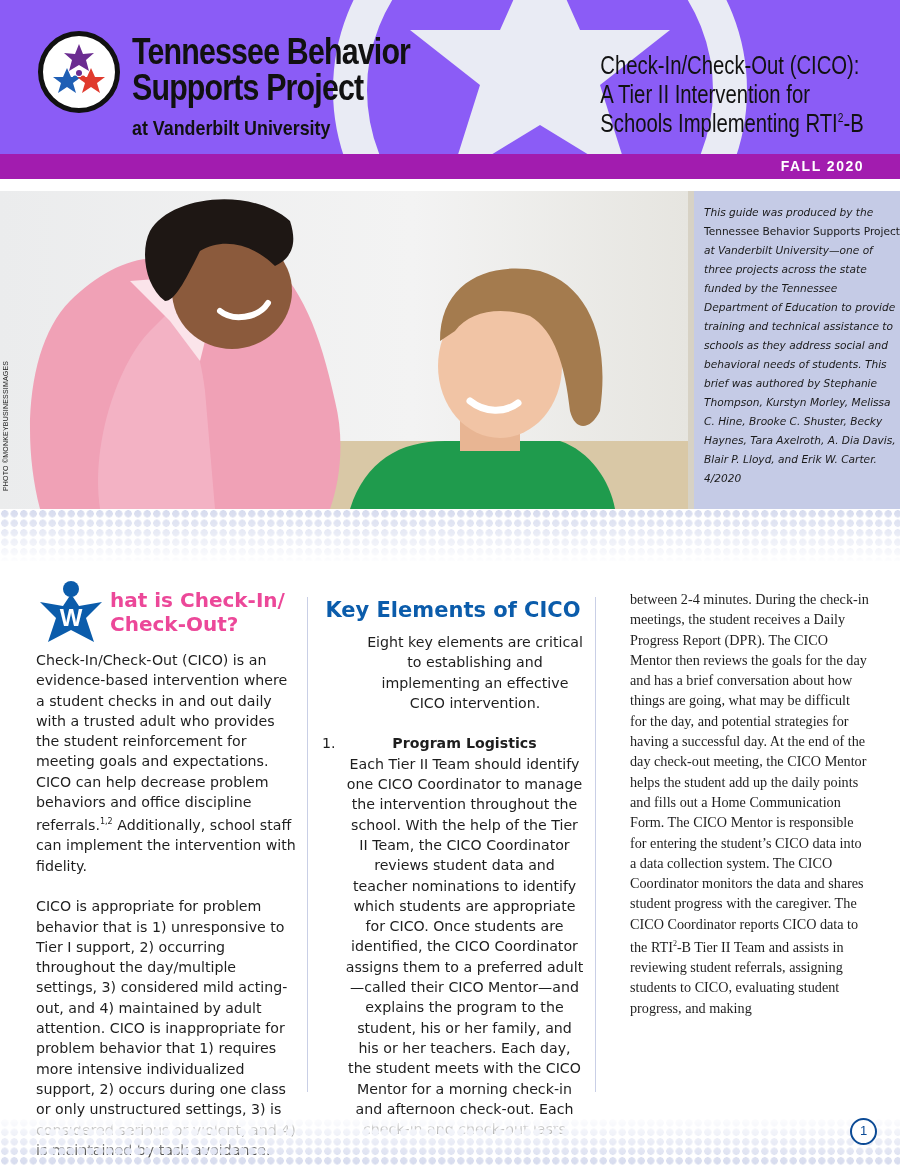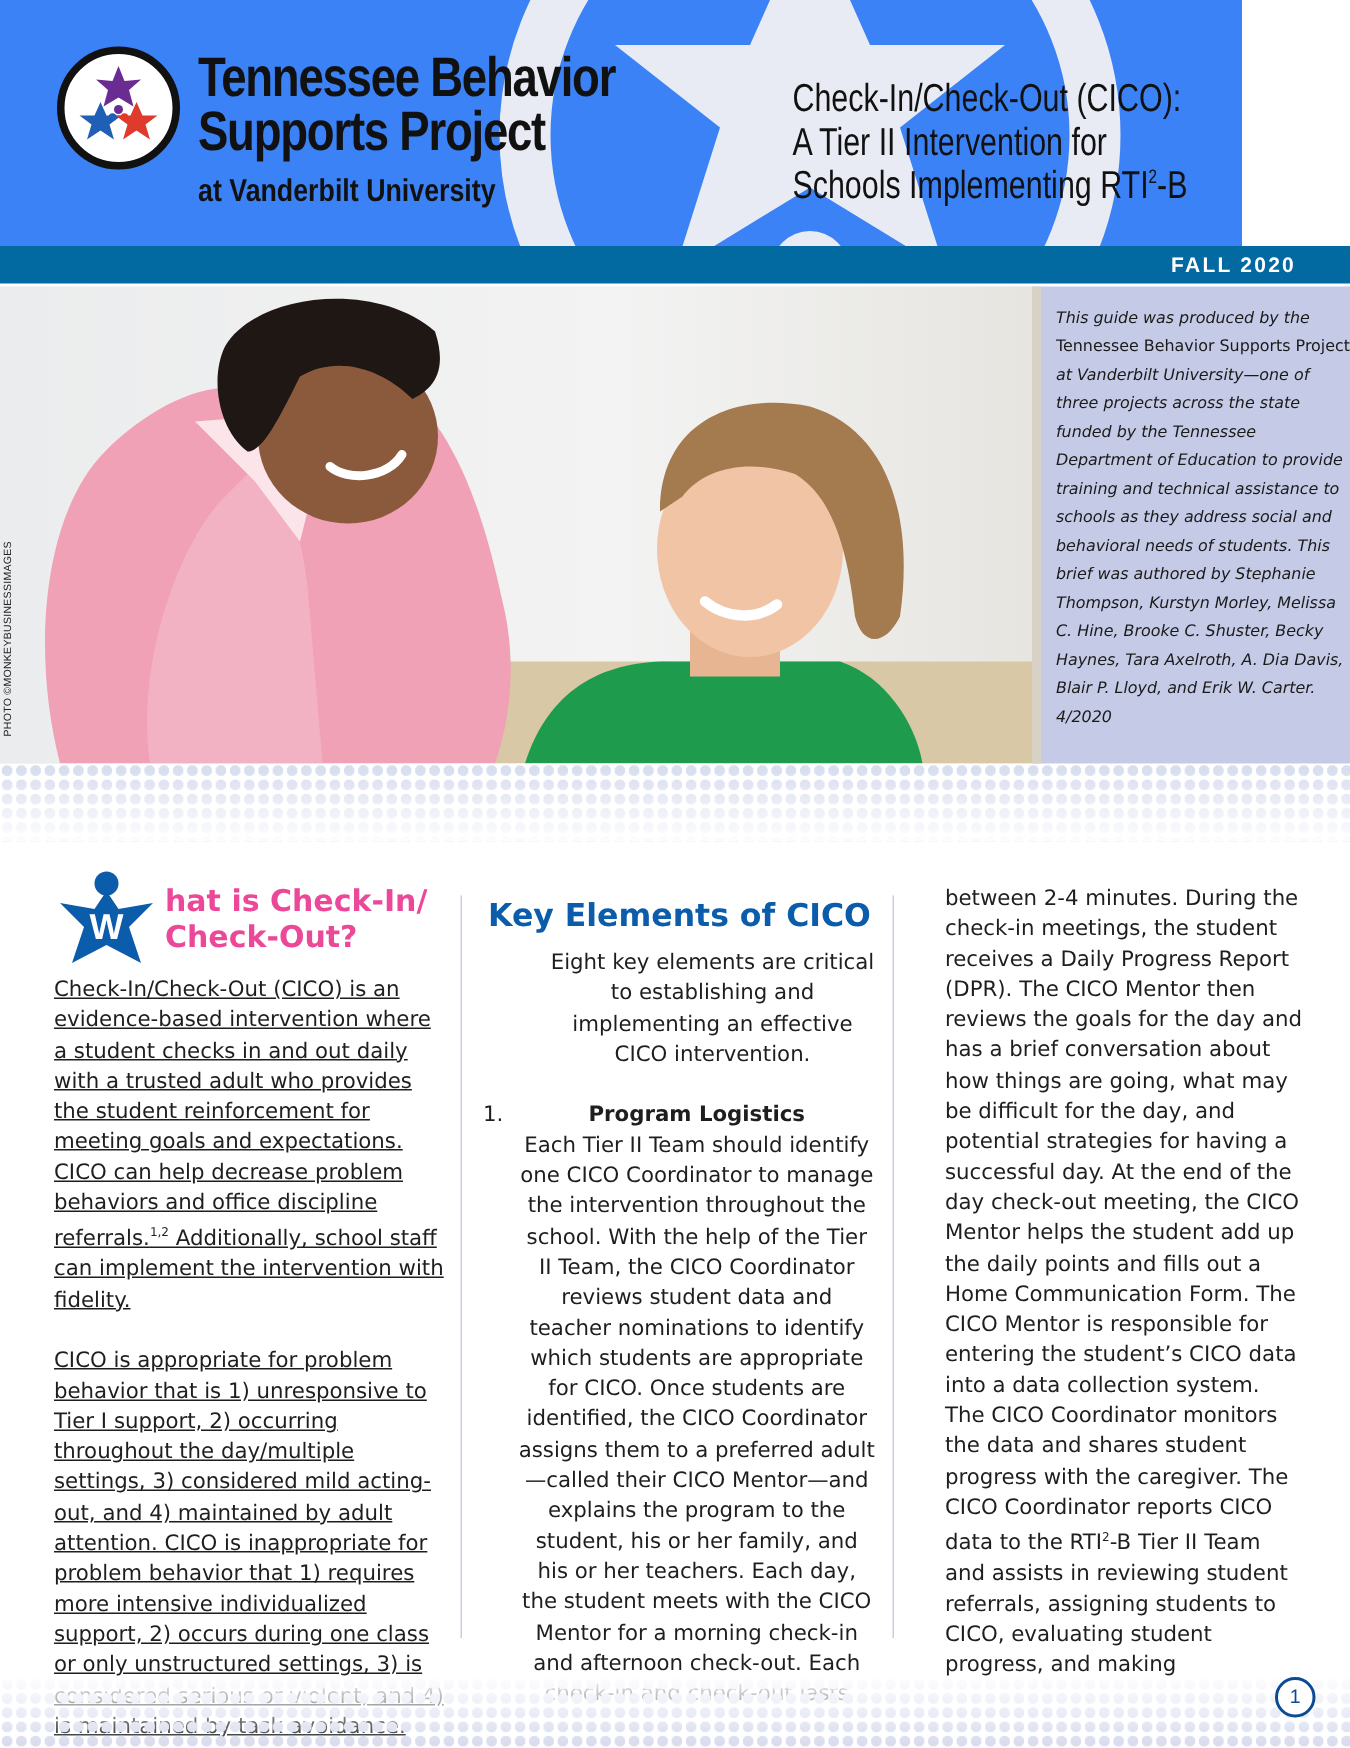--- a/index.html
+++ b/index.html
@@ -1,31 +1,31 @@
 <!DOCTYPE html>
 <html><head>
 <meta charset="utf-8">
 <style>
   * { box-sizing: border-box; margin: 0; padding: 0; }
   html, body { width: 900px; height: 1165px; background: #ffffff; overflow: hidden; }
   body { position: relative; font-family: "DejaVu Sans", sans-serif; color: #1e1e1e; }
 
   
-  .header { position: absolute; left: 0; top: 0; width: 828px; height: 166px; background: #3b82f6; overflow: hidden; }
+  .header { position: absolute; left: 0; top: 0; width: 900px; height: 166px; background: #8b5cf6; overflow: hidden; }
   .watermark { position: absolute; left: 330px; top: -120px; width: 420px; height: 420px; }
   .logo-circle { position: absolute; left: 38px; top: 31px; width: 82px; height: 82px; border: 5px solid #111; border-radius: 50%; background: #fff; }
   .logo-circle svg { position: absolute; left: 4px; top: 4px; }
   .brand { position: absolute; left: 132px; top: 34px; font-family: "Liberation Sans", sans-serif; font-weight: bold; color: #111; }
   .brand-line { font-size: 37px; line-height: 36px; letter-spacing: -1px; transform: scaleX(0.82); transform-origin: left; white-space: nowrap; display: block; }
   .brand-sub { font-size: 21px; line-height: 24px; margin-top: 10px; transform: scaleX(0.85); transform-origin: left; white-space: nowrap; display: block; }
   .doc-title { position: absolute; right: 36px; top: 51px; text-align: left; font-family: "Liberation Sans Narrow", "Liberation Sans", sans-serif; font-size: 26px; line-height: 29px; color: #111; }
   .doc-title span.line { display: block; transform: scaleX(0.78); transform-origin: right; white-space: nowrap; }
   .doc-title sup { font-size: 13px; vertical-align: 10px; line-height: 0; }
 
-  .band { position: absolute; left: 0; top: 164px; width: 900px; height: 25px; background: #0369a1; }
+  .band { position: absolute; left: 0; top: 154px; width: 900px; height: 25px; background: #a21caf; }
   .band .season { position: absolute; right: 36px; top: 4px; color: #fff; font-family: "Liberation Sans", sans-serif; font-weight: bold; font-size: 14px; letter-spacing: 1.5px; }
 
   
   .hero { position: absolute; left: 0; top: 191px; width: 688px; height: 318px; overflow: hidden; background: #eceeef; }
   .hero-bg { position: absolute; inset: 0; background: linear-gradient(90deg, #e8eaeb 0%, #f2f3f3 45%, #e9eae9 80%, #dcdcd6 100%); }
   .credit { position: absolute; left: 2px; top: 300px; transform: rotate(-90deg); transform-origin: left top; font-size: 7px; font-family: "Liberation Sans", sans-serif; color: #222; white-space: nowrap; letter-spacing: 0.2px; }
   .sidebar-box { position: absolute; left: 688px; top: 191px; width: 212px; height: 318px; background: #c5cbe6; border-left: 6px solid #d7d2c5; }
   .sidebar-box p { position: absolute; left: 10px; top: 12px; width: 196px; font-size: 10.6px; line-height: 19px; color: #1a1a1a; font-style: italic; }
   .sidebar-box p .up { font-style: normal; }
 
@@ -36,28 +36,28 @@
   .dots-top-fade { position: absolute; left: 0; top: 509px; width: 900px; height: 52px; background: linear-gradient(180deg, rgba(255,255,255,0) 0%, rgba(255,255,255,0.55) 55%, rgba(255,255,255,0.95) 100%); }
   .dots-bot { position: absolute; left: 0; top: 1118px; width: 900px; height: 47px;
     background-image: radial-gradient(circle, #d6dbee 3.4px, transparent 3.8px);
     background-size: 9.5px 9.5px; }
   .dots-bot-fade { position: absolute; left: 0; top: 1118px; width: 900px; height: 47px; background: linear-gradient(0deg, rgba(255,255,255,0) 0%, rgba(255,255,255,0.55) 55%, rgba(255,255,255,0.95) 100%); }
 
   
   .col { position: absolute; top: 580px; font-size: 14.2px; line-height: 20.3px; color: #1e1e1e; }
   .col1 { left: 36px; width: 262px; }
   .col2 { left: 322px; width: 262px; text-align: center; }
-  .col3 { left: 630px; width: 240px; top: 589px; }
+  .col3 { left: 630px; width: 240px; top: 589px; font-family: Liberation Serif, serif; }
   .divider { position: absolute; width: 1px; background: #c9cfe6; }
   .divider.d1 { left: 307px; top: 597px; height: 495px; }
   .divider.d2 { left: 595px; top: 597px; height: 495px; }
   .q-head { position: relative; height: 70px; }
   .star-w { position: absolute; left: 0; top: 0; width: 70px; height: 66px; }
   .q-title { position: absolute; left: 74px; top: 8px; font-size: 20px; line-height: 24px; color: #ec4899; font-weight: bold; white-space: nowrap; }
-  .col1 .para { margin-top: 0; text-decoration: underline; }
+  .col1 .para { margin-top: 0; }
   .col1 .para + .para { margin-top: 20.3px; }
   .key-title { font-size: 21px; line-height: 26px; margin-top: 17px; margin-bottom: 9px; color: #0b5cab; font-weight: bold; }
   .intro { margin-bottom: 20.3px; margin-left: 44px; }
   .item { position: relative; padding-left: 23px; }
   .item-num { position: absolute; left: 0; top: 0; }
   .item-title { font-weight: bold; display: block; }
 
   .page-num { position: absolute; left: 850px; top: 1118px; width: 27px; height: 27px; border: 2.5px solid #0b4a95; border-radius: 50%; background: #fff; color: #0b4a95; font-size: 13px; line-height: 22px; text-align: center; font-family: "Liberation Sans", sans-serif; }
 </style>
 </head>

